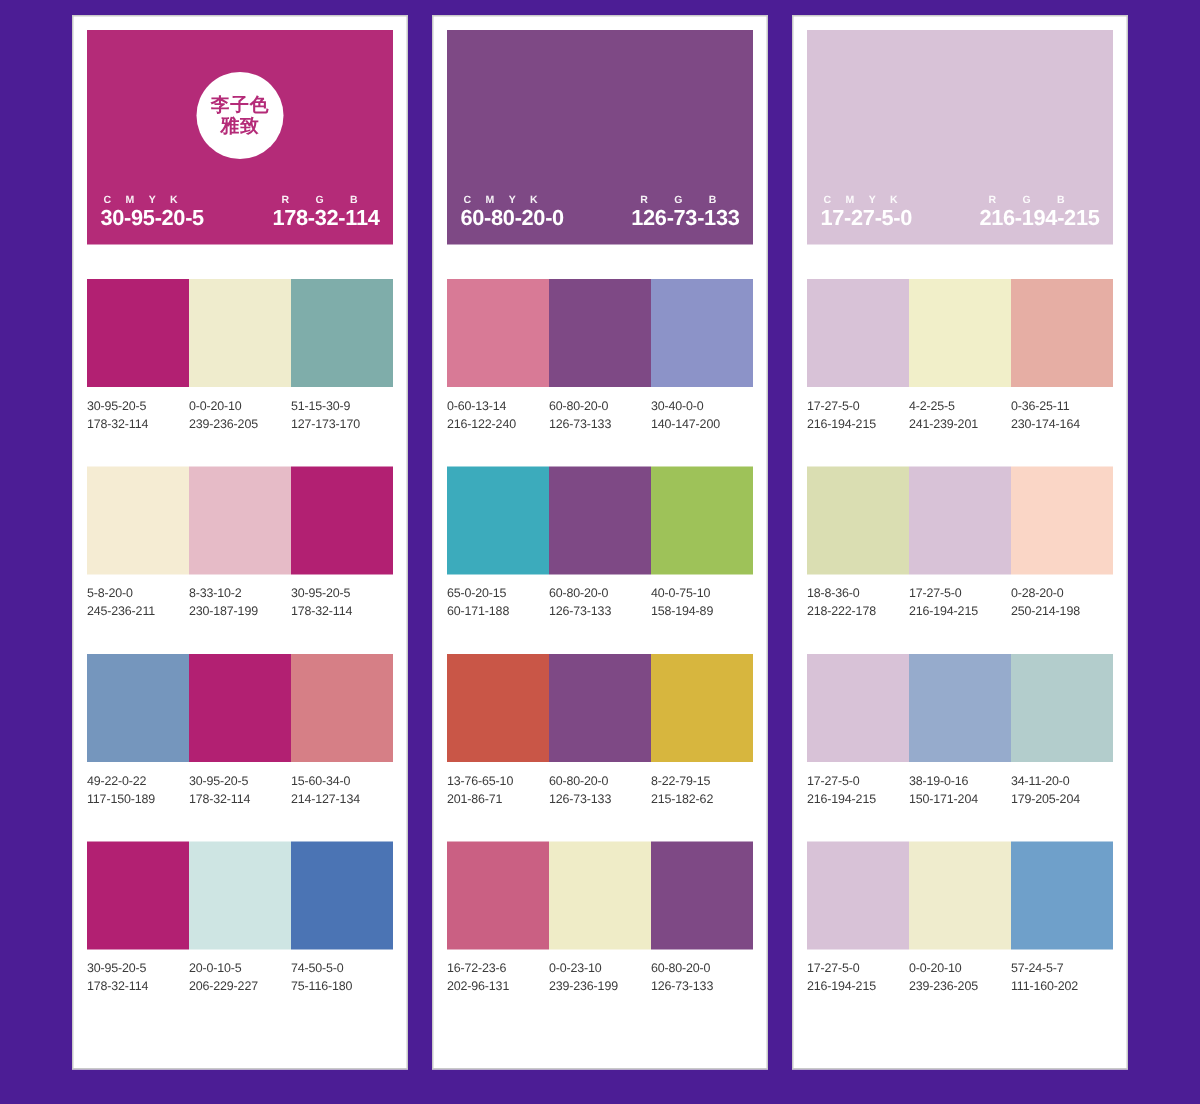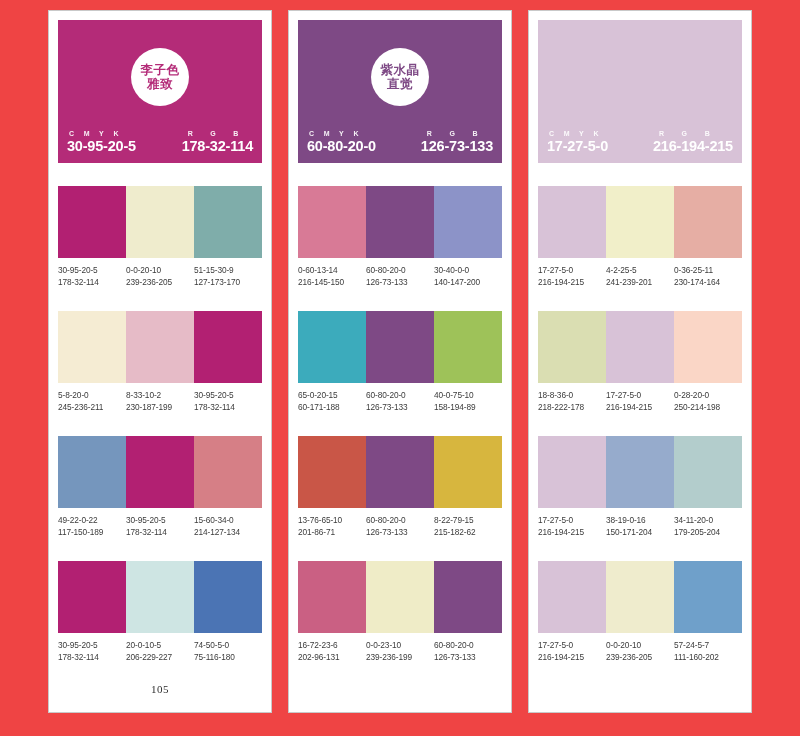--- a/index.html
+++ b/index.html
@@ -10,21 +10,21 @@
   body {
     width: 800px;
     height: 736px;
     font-family: "Liberation Sans", sans-serif;
     -webkit-font-smoothing: antialiased;
   }
   #page {
     position: relative;
     width: 800px;
     height: 736px;
-    background: #ef4444;
+    background: #4c1d95;
     overflow: hidden;
   }
   .cards {
     position: absolute;
     left: 0;
     top: 0;
     width: 800px;
     height: 736px;
     display: flex;
     justify-content: center;
@@ -256,29 +256,24 @@
               <div class="label-cell">
                 <span class="cmyk">20-0-10-5</span>
                 <span class="rgb">206-229-227</span>
               </div>
               <div class="label-cell">
                 <span class="cmyk">74-50-5-0</span>
                 <span class="rgb">75-116-180</span>
               </div>
             </div>
           </div>
-          <div class="page-number">105</div>
         </div>
       </div>
       <div class="card">
         <div class="card-header" style="background: rgb(126, 73, 133);">
-          <div class="badge" style="background: rgb(255, 255, 255);">
-            <span class="badge-line" style="color: rgb(126, 73, 133);">紫水晶</span>
-            <span class="badge-line" style="color: rgb(126, 73, 133);">直觉</span>
-          </div>
           <div class="codes" style="color: rgb(255, 255, 255);">
             <div class="code-block">
               <div class="code-letters">
                 <span>C</span>
                 <span>M</span>
                 <span>Y</span>
                 <span>K</span>
               </div>
               <div class="code-value">60-80-20-0</div>
             </div>
@@ -295,21 +290,21 @@
         <div class="rows">
           <div class="swatch-row">
             <div class="swatch-strip">
               <div class="swatch" style="background: rgb(216, 122, 150);"></div>
               <div class="swatch" style="background: rgb(126, 73, 133);"></div>
               <div class="swatch" style="background: rgb(140, 147, 200);"></div>
             </div>
             <div class="labels">
               <div class="label-cell">
                 <span class="cmyk">0-60-13-14</span>
-                <span class="rgb">216-145-150</span>
+                <span class="rgb">216-122-240</span>
               </div>
               <div class="label-cell">
                 <span class="cmyk">60-80-20-0</span>
                 <span class="rgb">126-73-133</span>
               </div>
               <div class="label-cell">
                 <span class="cmyk">30-40-0-0</span>
                 <span class="rgb">140-147-200</span>
               </div>
             </div>

